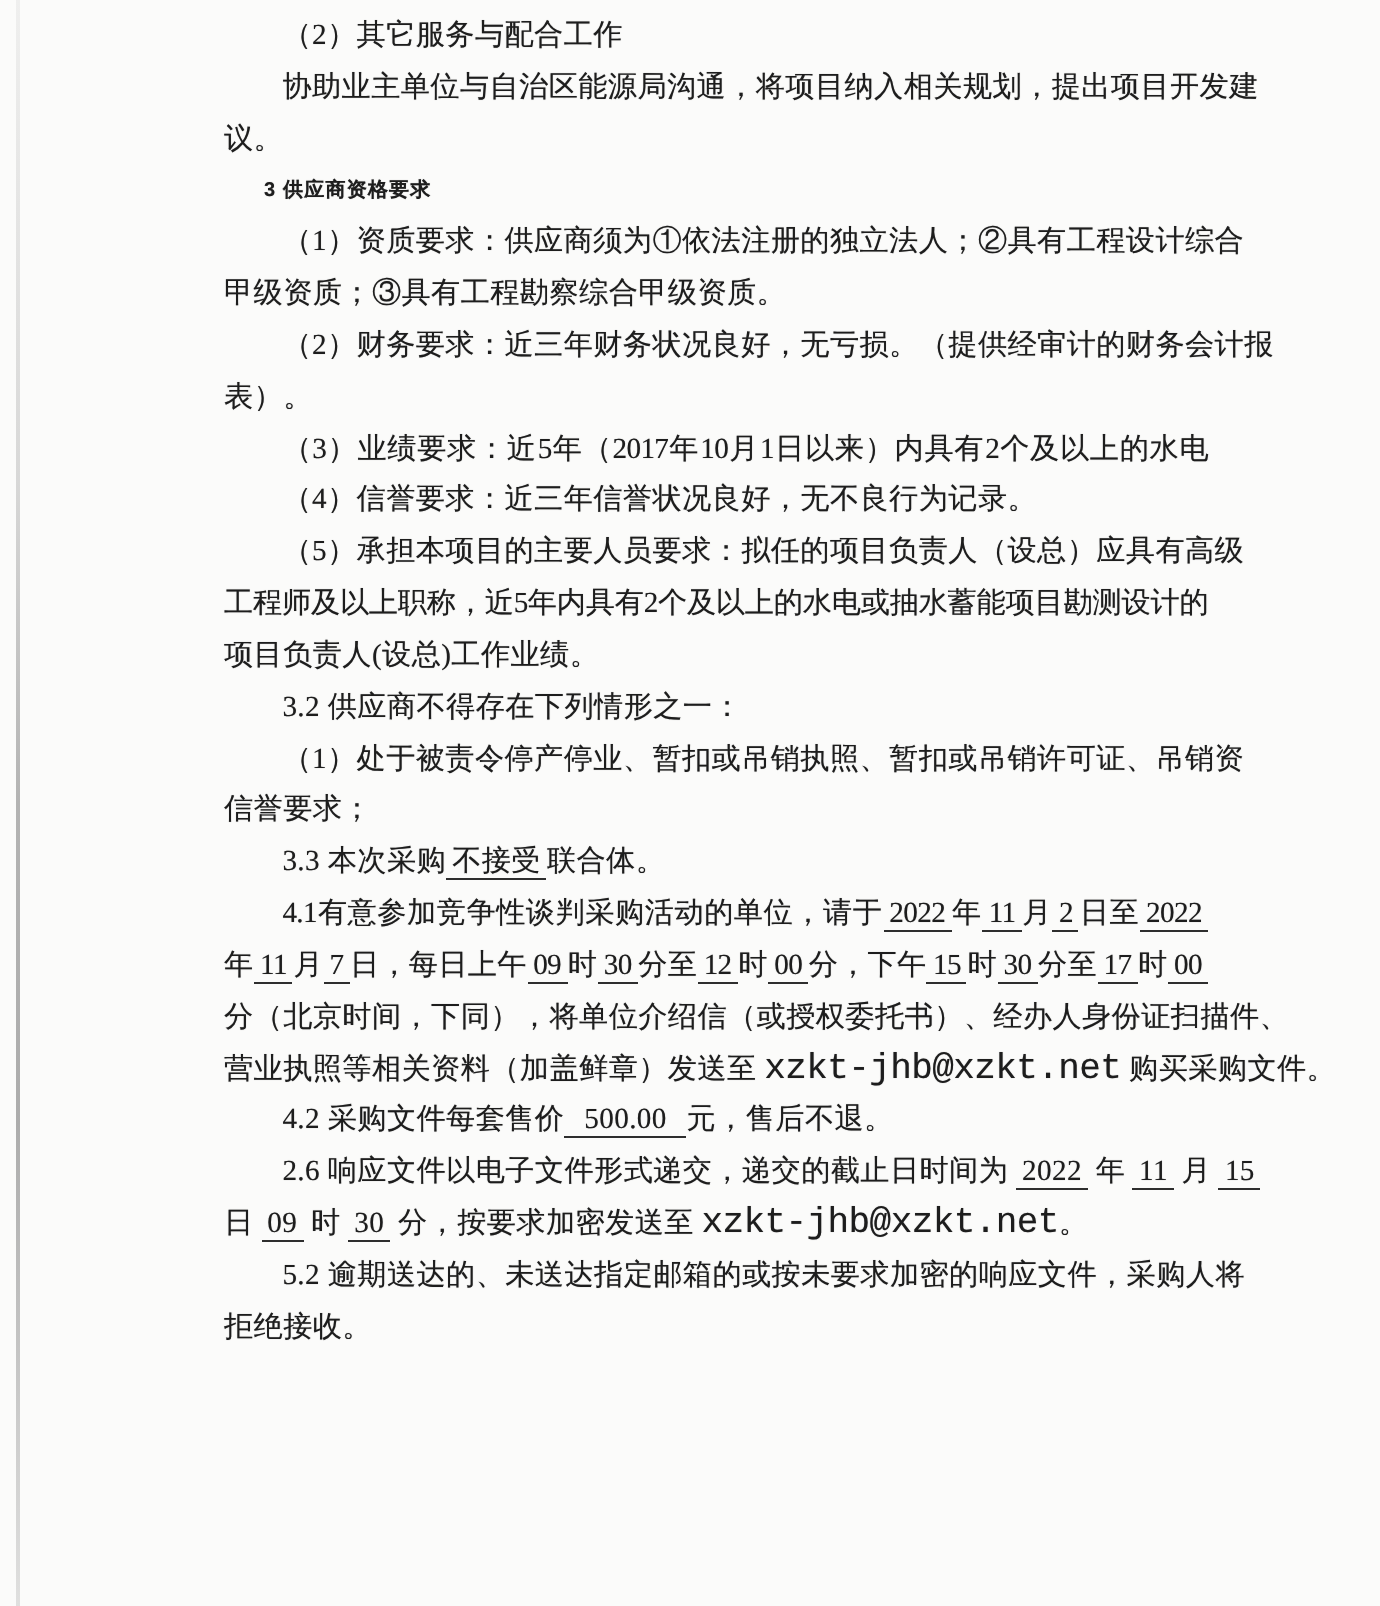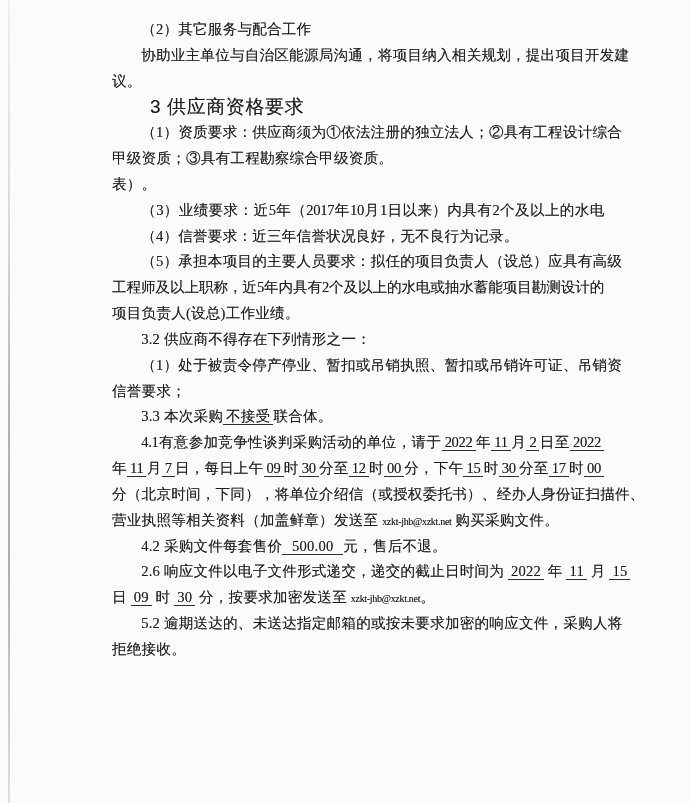--- a/index.html
+++ b/index.html
@@ -15,63 +15,64 @@
     position:absolute;left:8px;top:0;width:2px;height:100%;
     background:linear-gradient(
       to bottom,
       rgba(170,170,170,0.15) 0%,
       rgba(150,150,150,0.35) 30%,
       rgba(120,120,120,0.55) 50%,
       rgba(120,120,120,0.6) 70%,
       rgba(160,160,160,0.3) 100%);
   }
   .content{
-    position:absolute;left:112px;top:17px;width:492px;
+    position:absolute;left:112px;top:6px;width:492px;
   }
   .line{
     font-size:14.6px;
     line-height:25.83px;
     height:25.83px;
     white-space:nowrap;
     letter-spacing:0.2px;
     text-shadow:0 0 0.4px rgba(45,45,45,0.55);
   }
   .line.indent{text-indent:2em;}
   .line.bold{
-    font-weight:400;
+    font-weight:700;
     font-family:"Liberation Sans","DejaVu Sans",sans-serif;
-    font-size:19px;
+    font-size:10px;
     letter-spacing:0.6px;
   }
   .line.fill{text-align:justify;text-align-last:justify;}
   .line.tight{word-spacing:-3.5px;letter-spacing:-0.3px;}
   .u{
     border-bottom:1.2px solid #2e2e2e;
     padding:0 3px;
     margin-top:44px;
   }
   .u.wide{padding:0 6px;}
   .mono{
-    font-family:Liberation Serif, serif;
-    font-size:10px;
+    font-family:Liberation Mono, monospace;
+    font-size:18px;
     letter-spacing:-0.3px;
   }
 </style>
 </head>
 <body>
 
 <div class="page">
   <div class="scan-edge"></div>
   <div class="content">
       <div class="line indent"><span>（2）其它服务与配合工作</span></div>
       <div class="line indent fill"><span>协助业主单位与自治区能源局沟通，将项目纳入相关规划，提出项目开发建</span></div>
       <div class="line"><span>议。</span></div>
       <div class="line indent bold"><span>3 供应商资格要求</span></div>
       <div class="line indent fill"><span>（1）资质要求：供应商须为①依法注册的独立法人；②具有工程设计综合</span></div>
       <div class="line"><span>甲级资质；③具有工程勘察综合甲级资质。</span></div>
+      <div class="line indent fill"><span>（2）财务要求：近三年财务状况良好，无亏损。（提供经审计的财务会计报</span></div>
       <div class="line"><span>表）。</span></div>
       <div class="line indent fill tight"><span>（3）业绩要求：近 5 年（2017 年 10 月 1 日以来）内具有 2 个及以上的水电</span></div>
       <div class="line indent"><span>（4）信誉要求：近三年信誉状况良好，无不良行为记录。</span></div>
       <div class="line indent fill"><span>（5）承担本项目的主要人员要求：拟任的项目负责人（设总）应具有高级</span></div>
       <div class="line fill tight"><span>工程师及以上职称，近 5 年内具有 2 个及以上的水电或抽水蓄能项目勘测设计的</span></div>
       <div class="line"><span>项目负责人(设总)工作业绩。</span></div>
       <div class="line indent"><span>3.2 供应商不得存在下列情形之一：</span></div>
       <div class="line indent fill"><span>（1）处于被责令停产停业、暂扣或吊销执照、暂扣或吊销许可证、吊销资</span></div>
       <div class="line"><span>信誉要求；</span></div>
       <div class="line indent"><span>3.3 本次采购</span><span class="u">不接受</span><span>联合体。</span></div>

